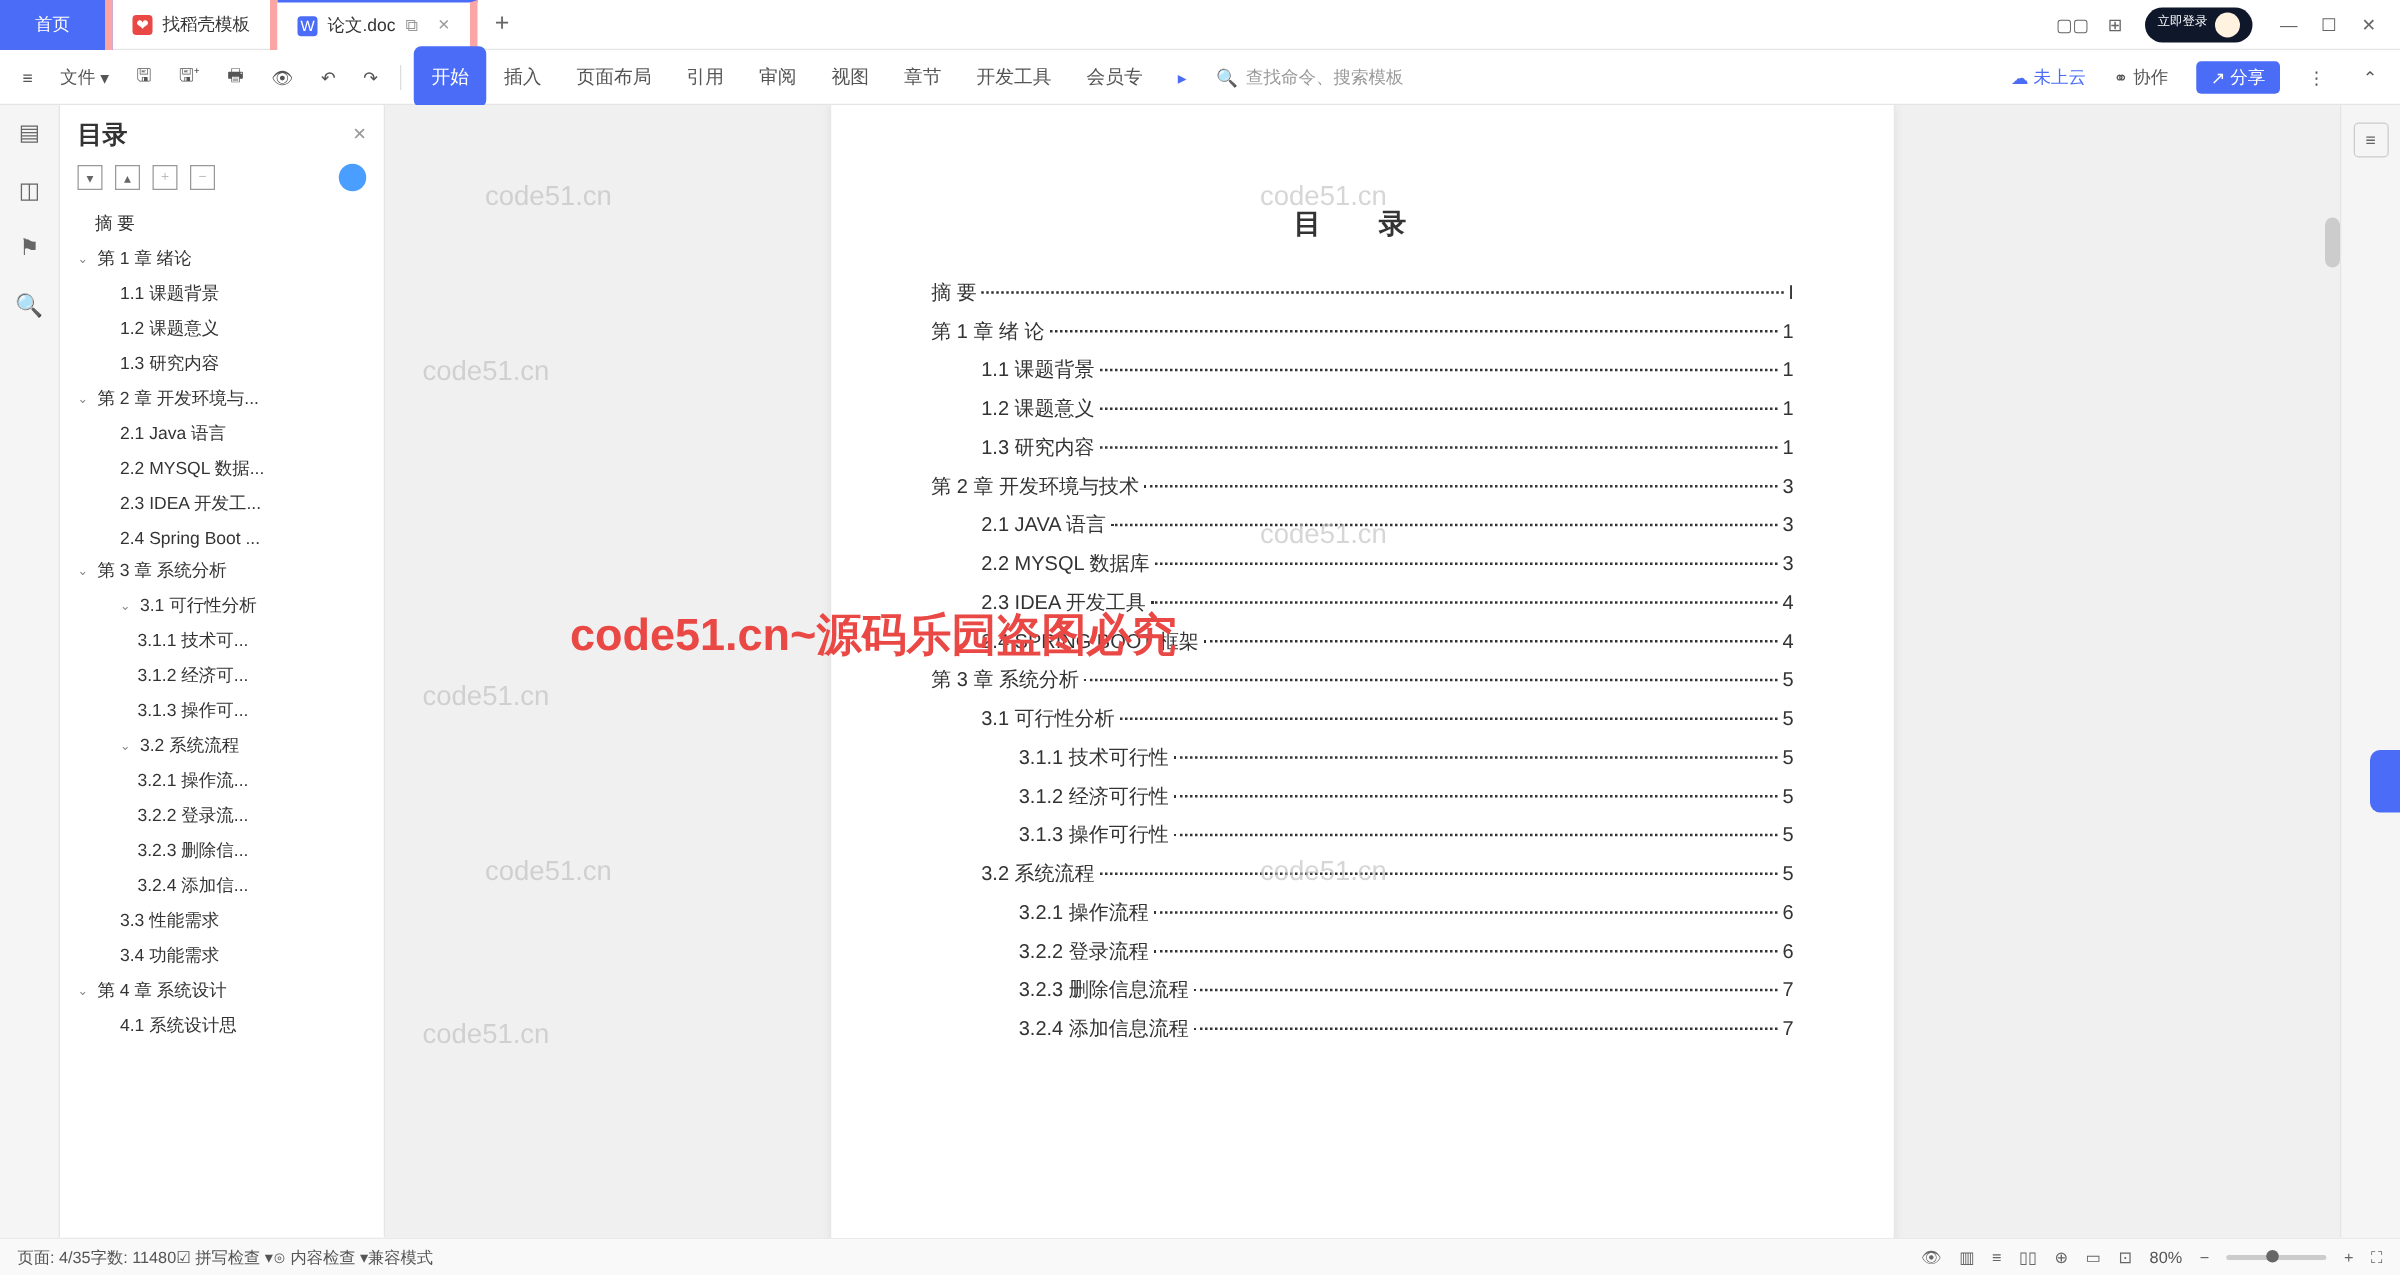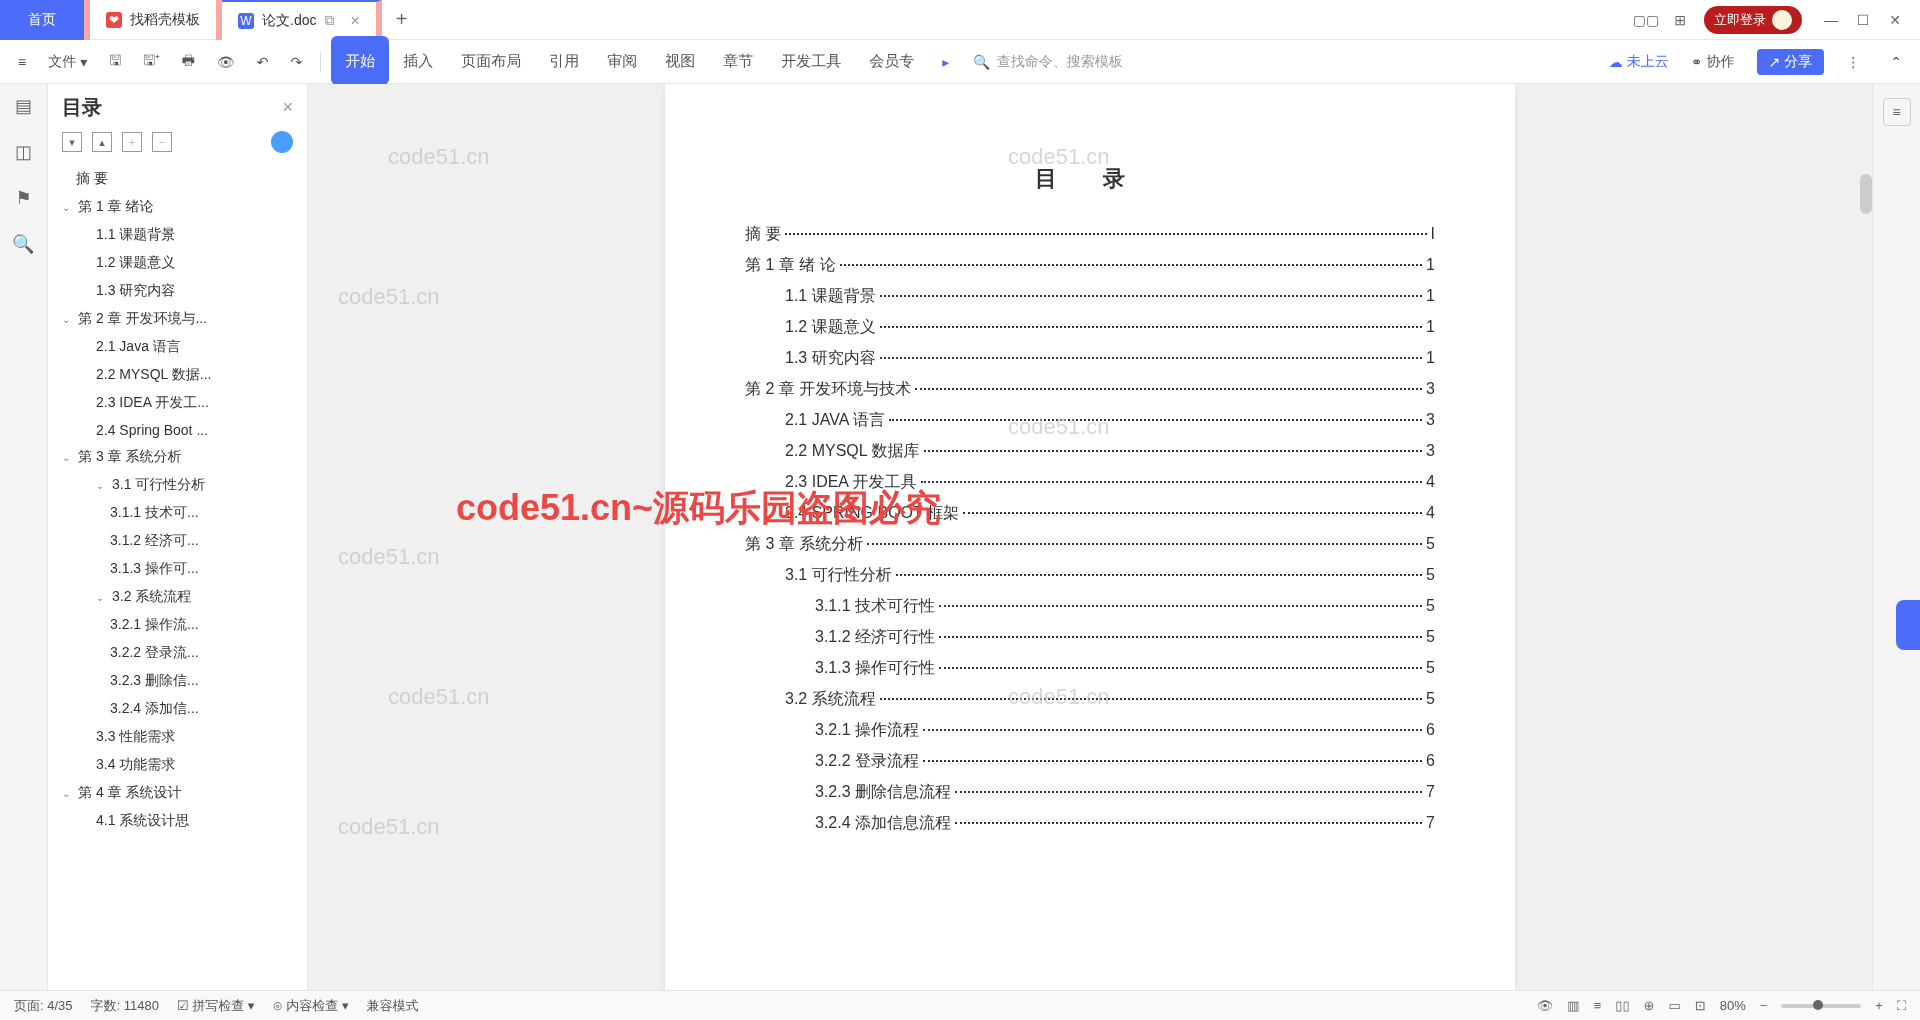--- a/index.html
+++ b/index.html
@@ -9,21 +9,21 @@
 .tab.home{background:#4a6cf7;color:#fff;padding:0 28px}
 .tab.active{background:#fff;border-top:2px solid #4a6cf7}
 .tab-icon{width:16px;height:16px;display:inline-flex;align-items:center;justify-content:center;font-size:12px}
 .tab-icon.red{background:#e94845;color:#fff;border-radius:3px}
 .tab-icon.blue{background:#4a6cf7;color:#fff;border-radius:3px}
 .tab-close{margin-left:8px;color:#999;font-size:16px}
 .tab-dup{color:#999;font-size:14px}
 .tab-add{padding:0 14px;font-size:20px;color:#666}
 .titlebar-right{margin-left:auto;display:flex;align-items:center;gap:14px;padding-right:10px}
 .tbr-icon{width:20px;height:20px;color:#666;display:flex;align-items:center;justify-content:center}
-.login-btn{background:#b91c1c;color:#fff;padding:4px 10px;border-radius:14px;display:flex;align-items:center;gap:6px;font-size:13px}
+.login-btn{background:#0f172a;color:#fff;padding:4px 10px;border-radius:14px;display:flex;align-items:flex-start;gap:6px;font-size:10px}
 .avatar{width:20px;height:20px;border-radius:50%;background:#fff3e0}
 .win-btns{display:flex;gap:2px}
 .win-btn{width:30px;height:30px;display:flex;align-items:center;justify-content:center;color:#666}
 .toolbar{height:44px;display:flex;align-items:center;padding:0 10px;gap:6px;border-bottom:1px solid #e5e5e5}
 .tb-btn{padding:4px 8px;color:#555;display:flex;align-items:center;gap:4px;font-size:14px}
 .tb-sep{width:1px;height:20px;background:#ddd;margin:0 4px}
 .ribbon-tab{padding:16px 14px;font-size:15px;color:#555}
 .ribbon-tab.active{background:#4a6cf7;color:#fff;border-radius:6px}
 .search-box{display:flex;align-items:center;color:#999;gap:6px;margin-left:10px}
 .toolbar-right{margin-left:auto;display:flex;align-items:center;gap:14px}
@@ -49,21 +49,21 @@
 .toc-row{display:flex;align-items:baseline;font-size:16px;margin:10px 0}
 .toc-label{white-space:nowrap}
 .toc-dots{flex:1;border-bottom:2px dotted #333;margin:0 4px;position:relative;top:-4px}
 .toc-page{white-space:nowrap}
 .ti1{padding-left:40px}.ti2{padding-left:70px}
 .wm{position:absolute;color:#bbb;font-size:22px;pointer-events:none;opacity:.6}
 .wm-red{position:absolute;color:#e94845;font-size:36px;font-weight:bold;pointer-events:none;z-index:5}
 .rightbar{width:48px;background:#f5f5f5;border-left:1px solid #e5e5e5;display:flex;flex-direction:column;align-items:center;padding-top:14px}
 .rb-icon{width:28px;height:28px;border:1px solid #ccc;border-radius:4px;display:flex;align-items:center;justify-content:center;color:#666}
 .scroll-handle{position:absolute;right:0;top:90px;width:12px;height:40px;background:#ccc;border-radius:6px}
-.statusbar{height:30px;background:#f9f9f9;border-top:1px solid #e5e5e5;display:flex;align-items:center;padding:0 14px;font-size:13px;color:#555;gap:18px}
+.statusbar{height:30px;background:#f9f9f9;border-top:1px solid #e5e5e5;display:flex;align-items:center;padding:0 14px;font-size:13px;color:#555;}
 .sb-right{margin-left:auto;display:flex;align-items:center;gap:14px}
 .sb-icon{color:#666}
 .blue-tab{position:absolute;right:0;top:600px;width:24px;height:50px;background:#4a6cf7;border-radius:8px 0 0 8px}
 </style>
 </head>
 <body>
 
 <div class="titlebar">
  <div class="tab home">首页</div>
  <div class="tab">

